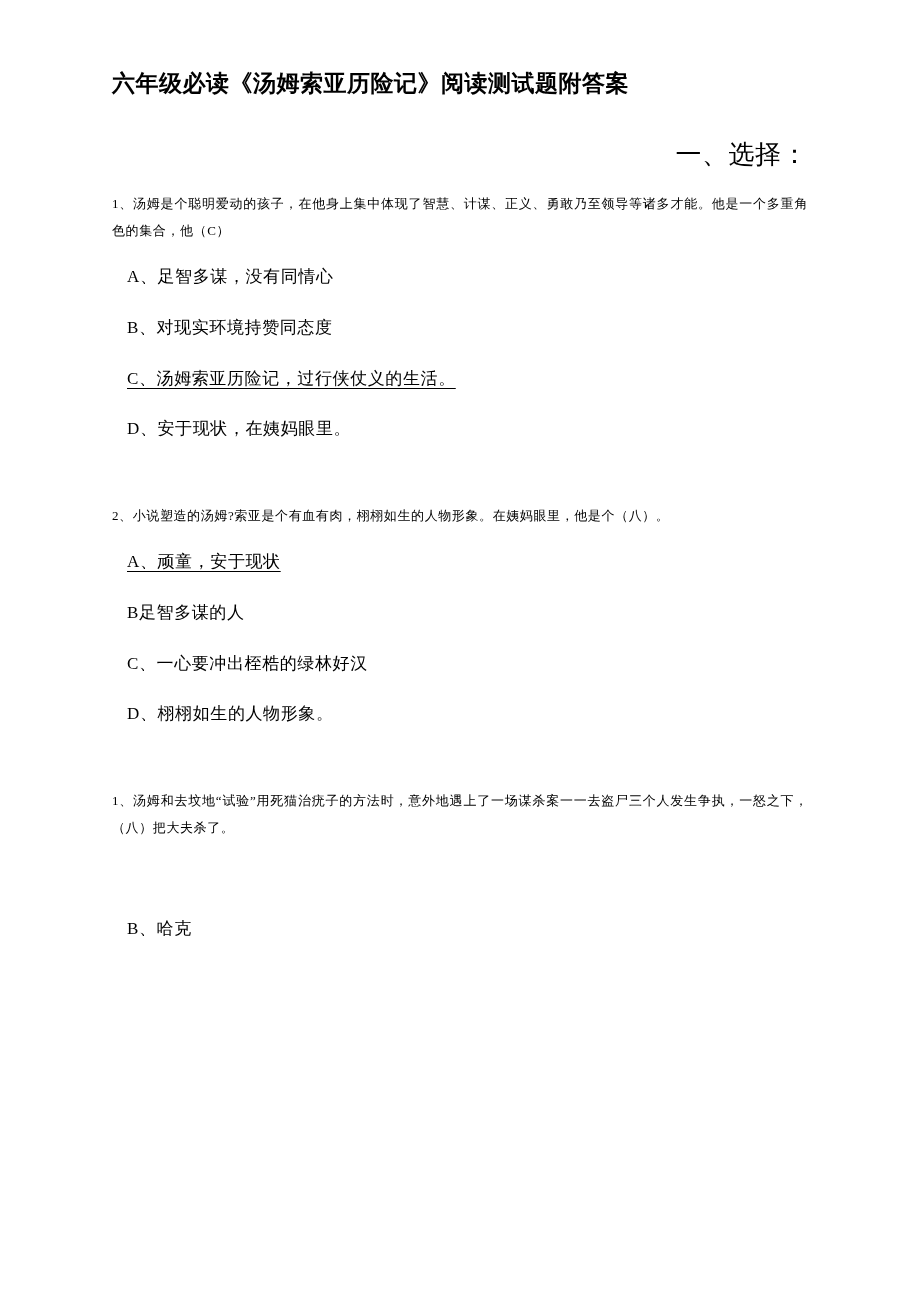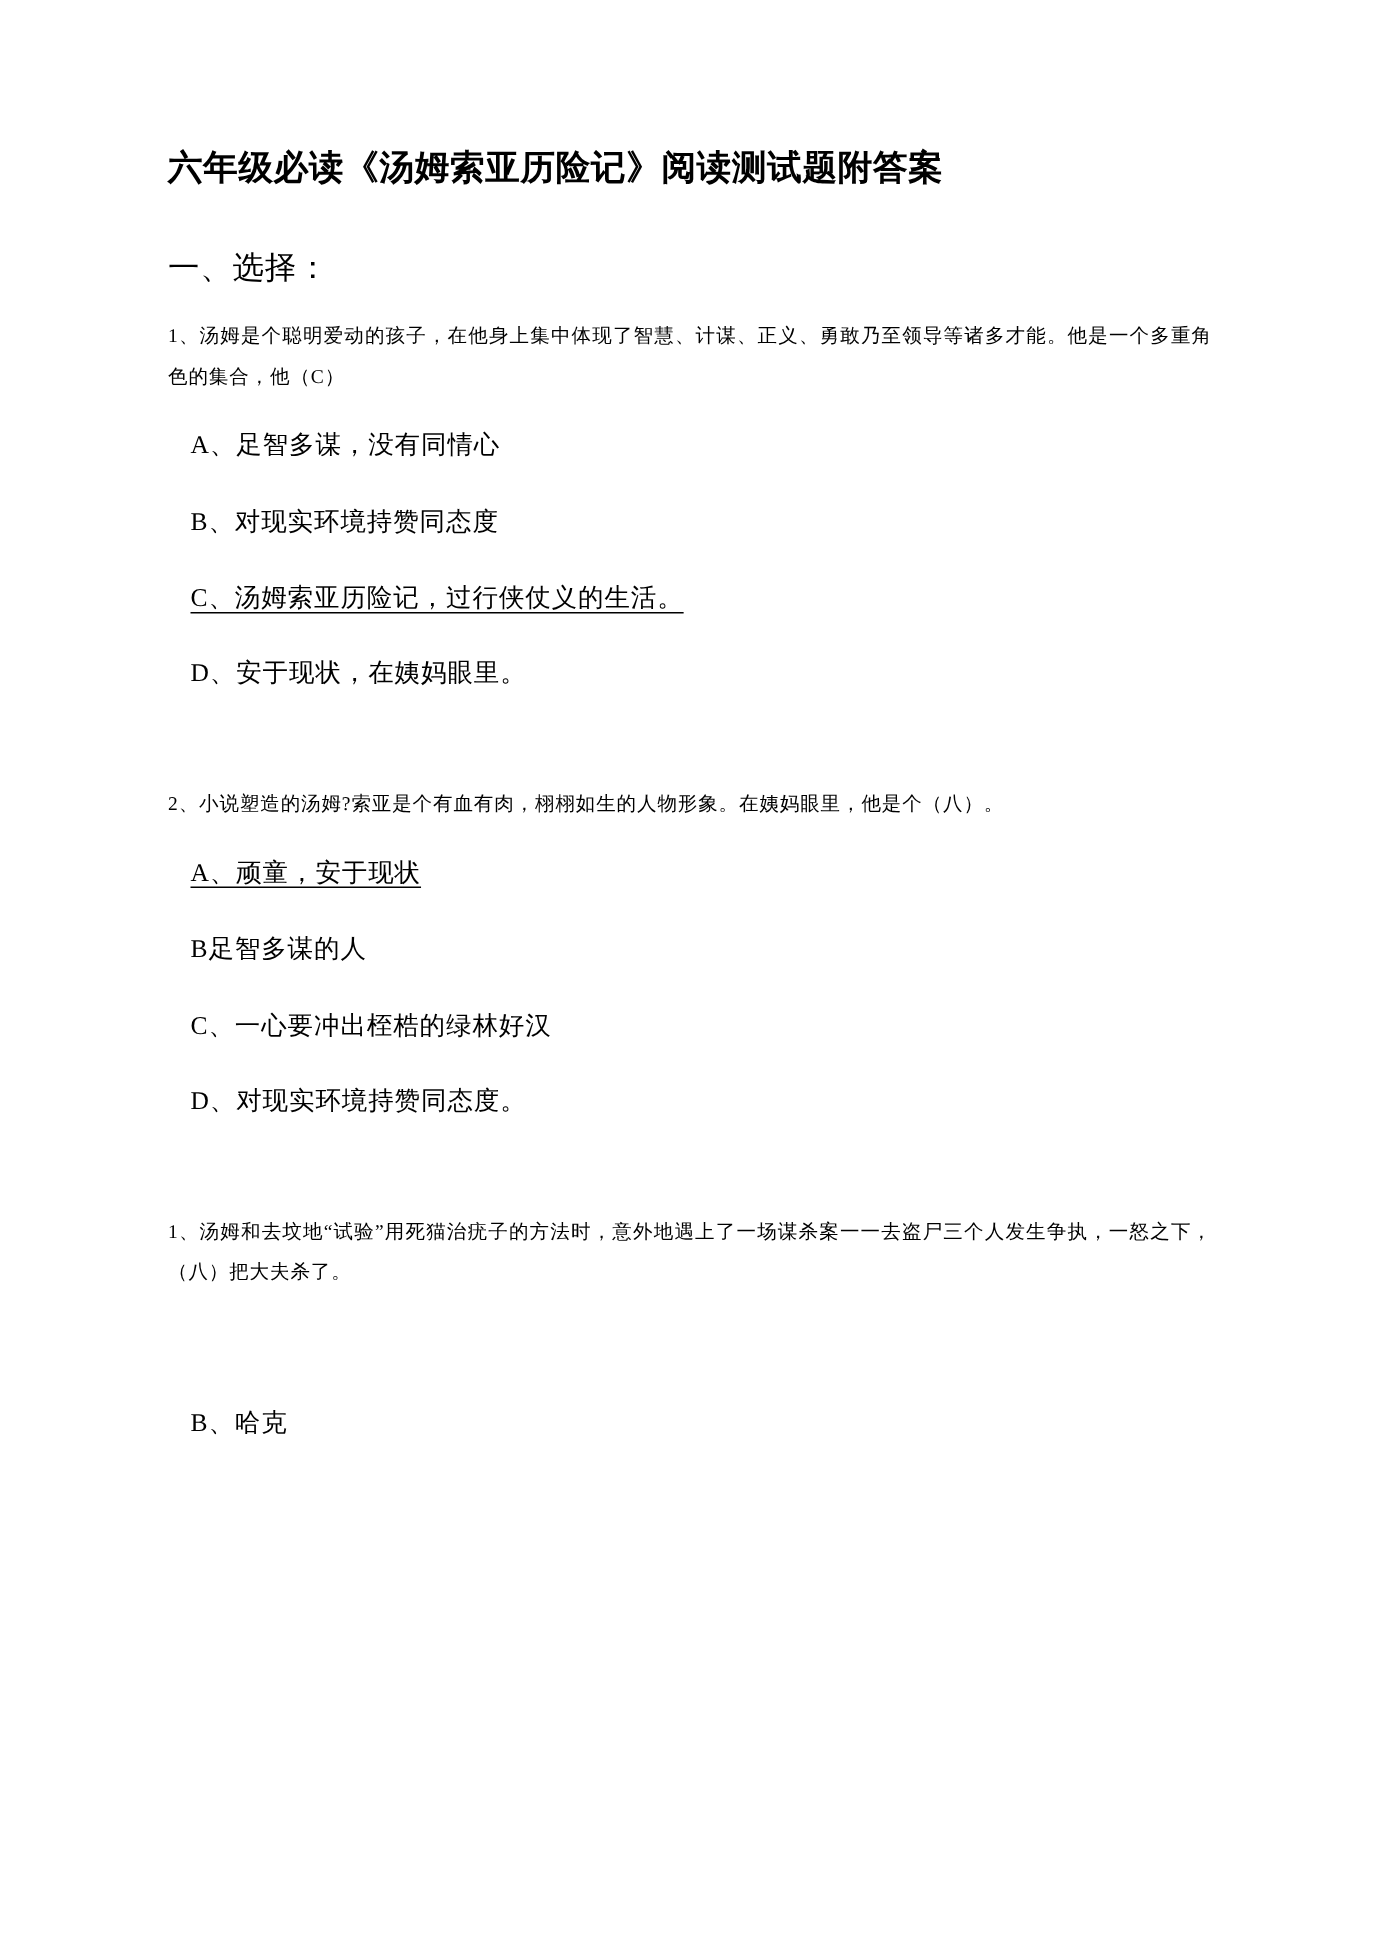--- a/index.html
+++ b/index.html
@@ -11,36 +11,37 @@
     width: 920px;
     height: 1301px;
     font-family: "Liberation Serif", "DejaVu Serif", serif;
     color: #000000;
     overflow: hidden;
   }
   .page {
     width: 920px;
     height: 1116px;
     box-sizing: border-box;
-    padding: 96px 112px 0 112px;
+    padding: 68px 112px 0 112px;
     position: relative;
   }
   .doc-title {
     font-size: 23px;
     font-weight: bold;
     text-align: left;
     letter-spacing: 0.5px;
     margin: 0 0 34px 0;
     line-height: 1.4;
   }
   .section-heading {
-    font-size: 21px;
+    font-size: 26px;
     line-height: 1.6;
     margin: 0 0 14px 0;
     letter-spacing: 0.5px;
+    text-align: right;
   }
   .q-block {
     margin-bottom: 10px;
   }
   .q-stem {
     font-size: 13px;
     line-height: 2.1;
     letter-spacing: 0.6px;
     margin: 0 0 2px 0;
     text-align: justify;
@@ -80,21 +81,21 @@
     <p class="opt">D、安于现状，在姨妈眼里。</p>
   </div>
 
   <div class="gap-medium"></div>
 
   <div class="q-block">
     <p class="q-stem">2、小说塑造的汤姆?索亚是个有血有肉，栩栩如生的人物形象。在姨妈眼里，他是个（八）。</p>
     <p class="opt underline">A、顽童，安于现状</p>
     <p class="opt">B足智多谋的人</p>
     <p class="opt">C、一心要冲出桎梏的绿林好汉</p>
-    <p class="opt">D、对现实环境持赞同态度。</p>
+    <p class="opt">D、栩栩如生的人物形象。</p>
   </div>
 
   <div class="gap-medium"></div>
 
   <div class="q-block">
     <p class="q-stem">1、汤姆和去坟地“试验”用死猫治疣子的方法时，意外地遇上了一场谋杀案一一去盗尸三个人发生争执，一怒之下，（八）把大夫杀了。</p>
     <div class="gap-small"></div>
     <div class="gap-small"></div>
     <p class="opt">B、哈克</p>
   </div>

